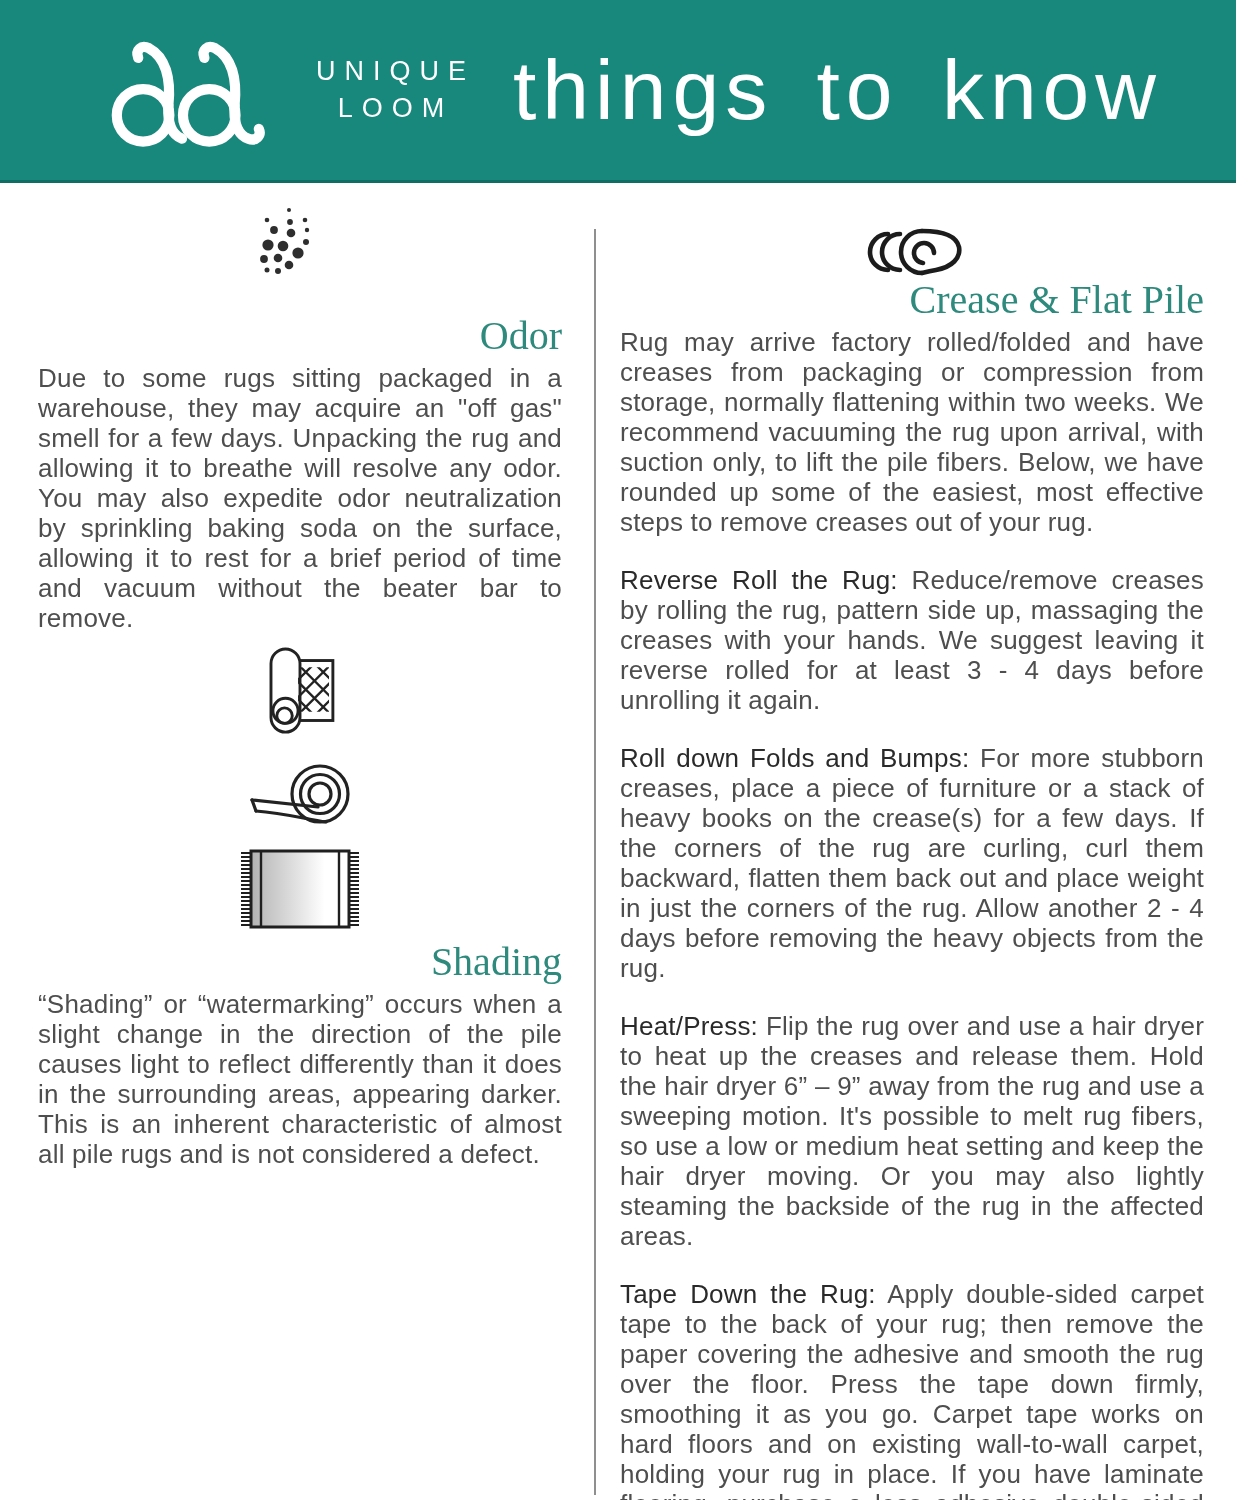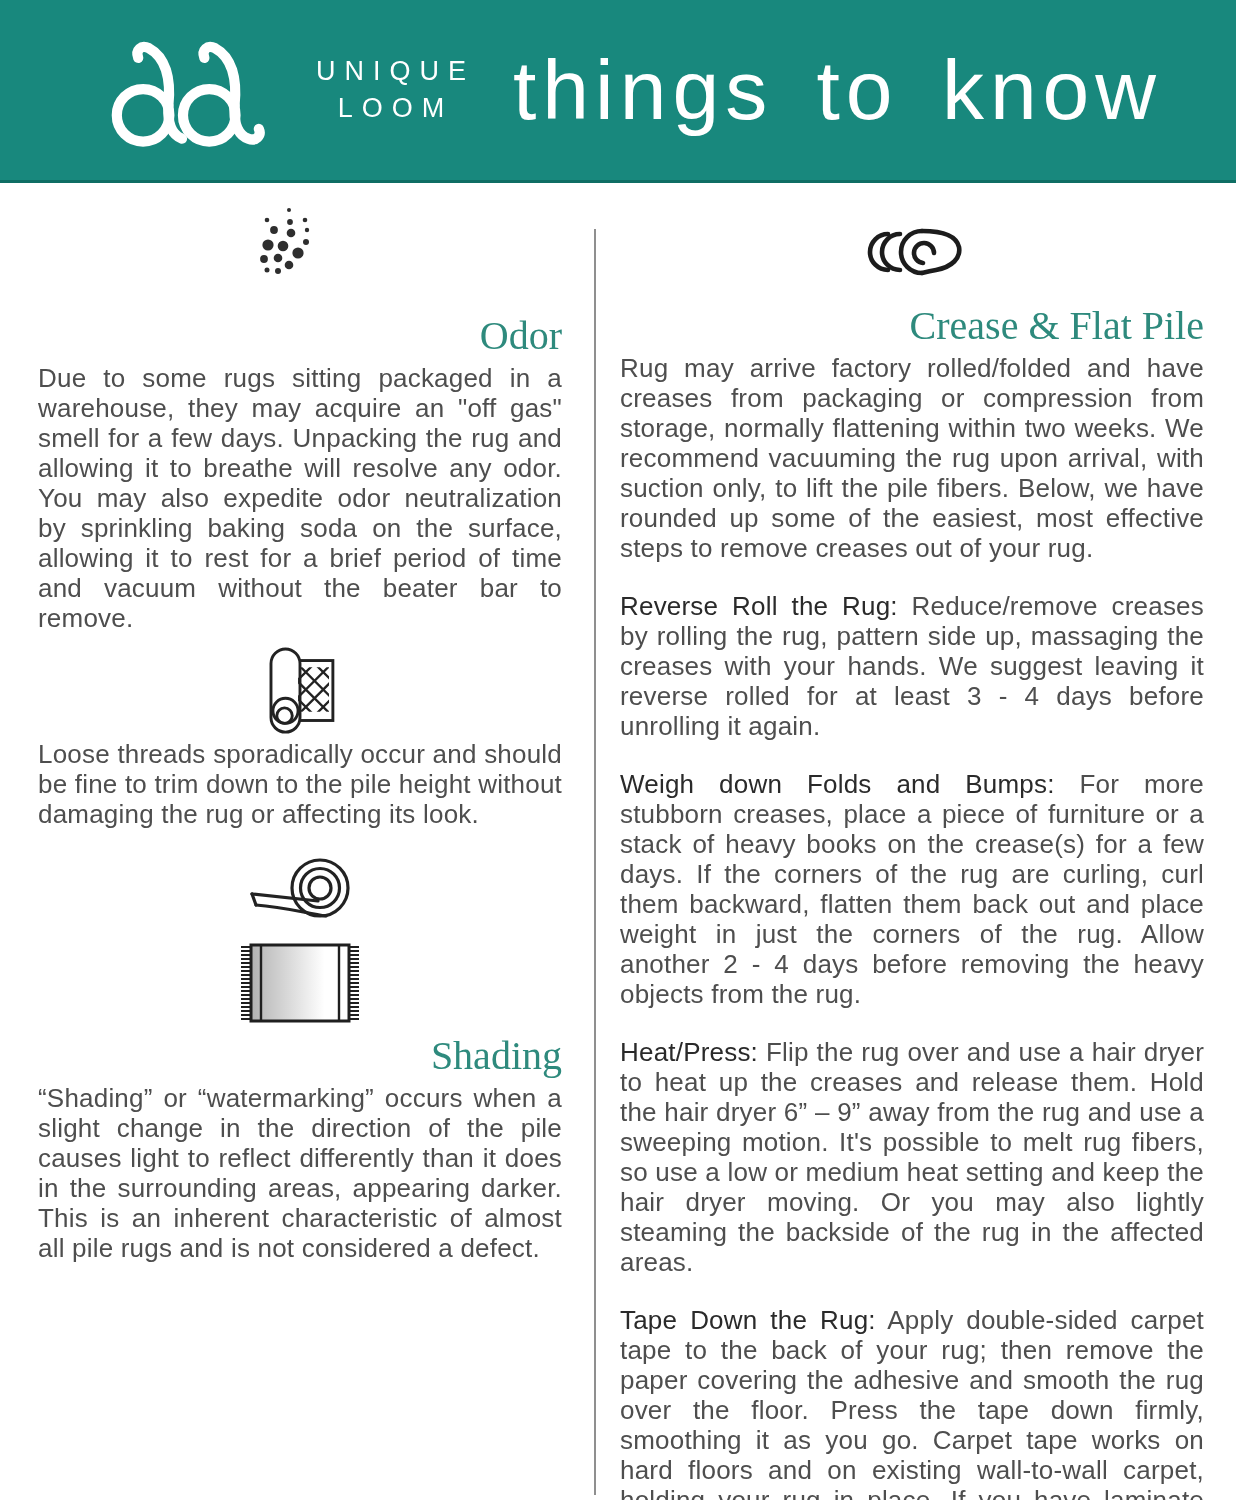--- a/index.html
+++ b/index.html
@@ -48,21 +48,21 @@
   
   .sec-odor .icon-wrap{margin-top:20px;}
   .sec-odor h2{margin-top:14px;}
   .sec-threading .icon-wrap{margin-top:14px;}
   .sec-threading h2{margin-top:4px;}
   .sec-rugpad .icon-wrap{margin-top:28px;}
   .sec-rugpad h2{margin-top:10px;}
   .sec-shading .icon-wrap{margin-top:22px;}
   .sec-shading h2{margin-top:8px;}
   .sec-crease .icon-wrap{margin-top:44px;}
-  .sec-crease h2{margin-top:26px;}
+  .sec-crease h2{}
   svg{display:inline-block;vertical-align:top;}
 </style>
 </head>
 <body>
 
 <header class="banner">
   <div class="brand">
     <svg class="logo" width="180" height="118" viewBox="0 0 185 120" fill="none" stroke="#ffffff" stroke-width="10.5" stroke-linecap="round">
       <circle cx="34" cy="86" r="27"></circle>
       <path d="M 60,76 C 63,48 57,26 40,17 C 32,13 26,19 29,27"></path>
@@ -119,21 +119,20 @@
           <rect x="28" y="14" width="44" height="62" fill="#ffffff"></rect>
           <rect x="8" y="2" width="30" height="86" rx="15" fill="#ffffff"></rect>
           <circle cx="23" cy="66" r="13"></circle>
           <circle cx="22" cy="71" r="8"></circle>
           <g clip-path="url(#hatchclip)" stroke-width="2.4">
             <path d="M18,70 l52,-52 M28,78 l52,-52 M38,86 l52,-52 M8,62 l52,-52 M-2,54 l52,-52"></path>
             <path d="M18,18 l52,52 M28,10 l52,52 M8,26 l52,52 M-2,34 l52,52 M38,2 l52,52"></path>
           </g>
         </svg>
       </div>
-      <p>Loose threads sporadically occur and should be fine to trim down to the pile height without damaging the rug or affecting its look.</p>
     </div>
 
     <div class="sec sec-rugpad">
       <div class="icon-wrap">
         <svg width="105" height="62" viewBox="0 0 105 62" fill="none" stroke="#222222" stroke-width="3.2" stroke-linecap="round">
           <circle cx="72" cy="31" r="28"></circle>
           <circle cx="72" cy="31" r="19.5"></circle>
           <circle cx="72" cy="31" r="11"></circle>
           <path d="M4,37 L70,44"></path>
           <path d="M4,37 L8,48"></path>
@@ -178,21 +177,21 @@
           <path d="M 62,4 A 21,21 0 1 0 62,46"></path>
           <path d="M 62,4 C 78,4 96,7 99,20 C 101,31 92,40 76,43 C 70,44 66,45 62,46"></path>
           <path d="M 74,26 A 10,10 0 1 0 63,36"></path>
         </svg>
       </div>
       <h2>Crease &amp; Flat Pile</h2>
       <p class="intro">Rug may arrive factory rolled/folded and have creases from packaging or compression from storage, normally flattening within two weeks. We recommend vacuuming the rug upon arrival, with suction only, to lift the pile fibers. Below, we have rounded up some of the easiest, most effective steps to remove creases out of your rug.</p>
 
       <p class="tip"><b>Reverse Roll the Rug:</b> <span>Reduce/remove creases by rolling the rug, pattern side up, massaging the creases with your hands. We suggest leaving it reverse rolled for at least 3 - 4 days before unrolling it again.</span></p>
 
-      <p class="tip"><b>Weigh down Folds and Bumps:</b> <span>For more stubborn creases, place a piece of furniture or a stack of heavy books on the crease(s) for a few days. If the corners of the rug are curling, curl them backward, flatten them back out and place weight in just the corners of the rug. Allow another 2 - 4 days before removing the heavy objects from the rug.</span></p>
+      <p class="tip"><b>Roll down Folds and Bumps:</b> <span>For more stubborn creases, place a piece of furniture or a stack of heavy books on the crease(s) for a few days. If the corners of the rug are curling, curl them backward, flatten them back out and place weight in just the corners of the rug. Allow another 2 - 4 days before removing the heavy objects from the rug.</span></p>
 
       <p class="tip"><b>Heat/Press:</b> <span>Flip the rug over and use a hair dryer to heat up the creases and release them. Hold the hair dryer 6” – 9” away from the rug and use a sweeping motion. It's possible to melt rug fibers, so use a low or medium heat setting and keep the hair dryer moving. Or you may also lightly steaming the backside of the rug in the affected areas.</span></p>
 
       <p class="tip"><b>Tape Down the Rug:</b> <span>Apply double-sided carpet tape to the back of your rug; then remove the paper covering the adhesive and smooth the rug over the floor. Press the tape down firmly, smoothing it as you go. Carpet tape works on hard floors and on existing wall-to-wall carpet, holding your rug in place. If you have laminate flooring, purchase a less adhesive double-sided tape to prevent the laminate from buckling or otherwise being damaged.</span></p>
     </div>
 
   </section>
 </main>
 
 </body></html>

